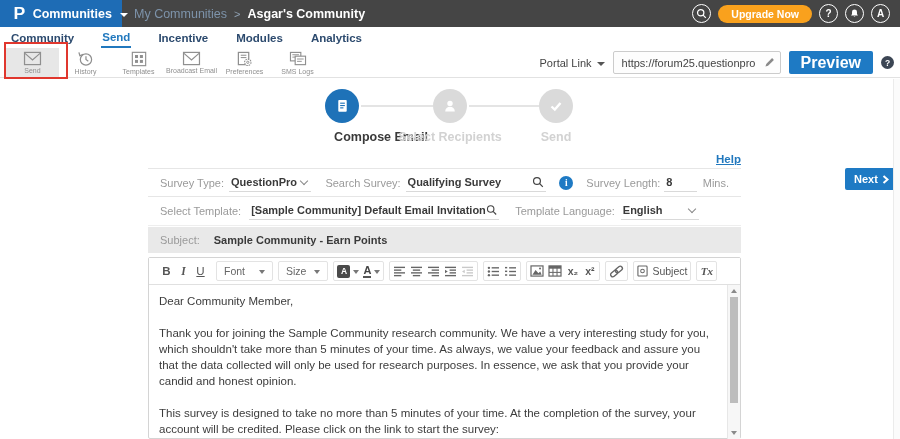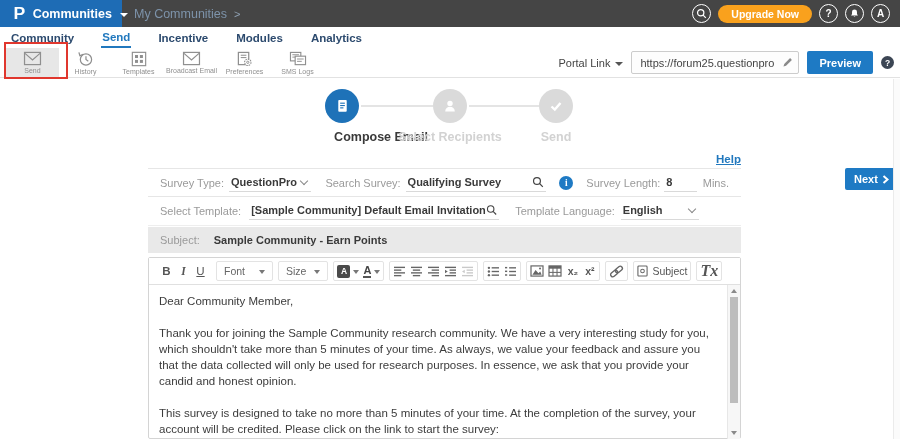--- a/index.html
+++ b/index.html
@@ -33,21 +33,21 @@
   .ritem.active { background:#e7e7e7; }
   .ritem svg { display:block; }
   .ritem .rlabel { font-size:7px; color:#8f8f8f; white-space:nowrap; }
   .annotation { position:absolute; left:4px; top:42px; width:64px; height:37px; border:2px solid #e0372e; pointer-events:none; z-index:5; }
   .ribbon-right { margin-left:auto; display:flex; align-items:center; gap:8px; padding-right:6px; }
   .portal-link { display:flex; align-items:center; gap:5px; font-size:11px; color:#444; cursor:pointer; }
   .portal-link .caret-down { border-top-color:#555; }
   .portal-input-wrap { position:relative; width:168px; height:23px; }
   .portal-input { width:168px; height:23px; border:1px solid #ccc; border-radius:2px; background:#fdfdfd; font-family:inherit; font-size:11px; color:#444; padding:0 24px 0 8px; }
   .pencil-btn { position:absolute; right:2px; top:2px; width:19px; height:19px; border:none; background:transparent; cursor:pointer; display:flex; align-items:center; justify-content:center; }
-  .preview-btn { height:23px; border:none; border-radius:2px; background:#1e7ac4; color:#fff; font-family:inherit; font-size:11px; font-weight:bold; padding:0 12px; cursor:pointer; }
+  .preview-btn { height:23px; border:none; border-radius:2px; background:#1e7ac4; color:#fff; font-family:inherit; font-size:16px; font-weight:bold; padding:0 12px; cursor:pointer; }
   .mini-help { width:13px; height:13px; border-radius:50%; background:#3c4654; color:#fff; font-size:8.5px; font-weight:bold; display:flex; align-items:center; justify-content:center; cursor:pointer; }
 
   
   .stepper { position:absolute; left:0; top:86px; width:900px; height:60px; }
   .step-line { position:absolute; top:19px; height:2px; background:#e4e4e4; }
   .step-circle { position:absolute; top:3px; width:34px; height:34px; border-radius:50%; display:flex; align-items:center; justify-content:center; cursor:pointer; }
   .step-circle.active { background:#1e72b8; }
   .step-circle.pending { background:#dadada; }
   .step-label { position:absolute; top:44px; font-size:12.5px; text-align:center; }
   .step-label.active { color:#3a3a3a; font-weight:bold; }
@@ -78,21 +78,21 @@
   .ebtn { min-width:17px; height:18px; display:flex; align-items:center; justify-content:center; border:none; background:transparent; cursor:pointer; color:#555; font-family:inherit; font-size:11.5px; padding:0 2px; }
   .ebtn.b { font-weight:bold; }
   .ebtn.i { font-style:italic; font-family:"Liberation Serif", serif; font-weight:bold; }
   .ebtn.u { text-decoration:underline; }
   .ebtn.disabled { opacity:.35; cursor:default; }
   .combo { display:flex; align-items:center; gap:14px; padding:0 6px; font-size:10.5px; color:#666; cursor:pointer; height:18px; }
   .combo .caret-down { border-top-color:#777; border-left-width:3.5px; border-right-width:3.5px; }
   .swatchA { width:13px; height:13px; background:#4a4a4a; border-radius:2px; color:#fff; font-size:8.5px; font-weight:bold; display:flex; align-items:center; justify-content:center; }
   .colorA { font-size:11px; font-weight:bold; color:#444; border-bottom:2px solid #555; line-height:1; }
   .src-label { font-size:10.5px; color:#555; }
-  .tx { font-family:"Liberation Serif", serif; font-style:italic; font-weight:bold; font-size:16px; color:#555; }
+  .tx { font-family:"Liberation Serif", serif; font-style:italic; font-weight:bold; font-size:11px; color:#555; }
   .ebody-wrap { position:relative; height:154px; }
   .ebody { position:absolute; left:0; top:0; right:13px; bottom:0; overflow:hidden; padding:8px 8px 0 10px; font-size:11.5px; color:#3c3c3c; line-height:16px; cursor:text; }
   .ebody p { margin:0 0 16px 0; }
   .escroll { position:absolute; right:0; top:0; width:13px; bottom:0; background:#f7f7f7; border-left:1px solid #e7e7e7; cursor:pointer; }
   .escroll .thumb { position:absolute; left:2px; right:2px; top:12px; height:106px; background:#bdbdbd; }
   .scroll-arrow { position:absolute; left:3px; width:0; height:0; border-left:3.5px solid transparent; border-right:3.5px solid transparent; }
   .arrow-up { top:4px; border-bottom:4px solid #8a8a8a; }
   .arrow-down { bottom:4px; border-top:4px solid #8a8a8a; }
 
   .page-scroll { position:absolute; right:0; top:79px; width:7px; bottom:0; background:#fbfbfb; border-left:1px solid #ebebeb; cursor:pointer; }
@@ -104,20 +104,21 @@
 
   <header class="topbar">
     <div class="brand">
       <span class="logo">P</span>
       <span class="plabel">Communities</span>
       <span class="caret-down"></span>
     </div>
     <div class="crumb">
       <span class="parent">My Communities</span>
       <span class="sep">&gt;</span>
+      <span class="current">Asgar's Community</span>
     </div>
     <div class="topbar-right">
       <span class="tb-circle">
         <svg width="11" height="11" viewBox="0 0 14 14">
             <circle cx="6" cy="6" r="4" fill="none" stroke="#fff" stroke-width="1.6"></circle>
             <line x1="9" y1="9" x2="12.5" y2="12.5" stroke="#fff" stroke-width="1.6"></line>
           </svg>
       </span>
       <button class="upgrade-btn">Upgrade Now</button>
       <span class="tb-circle">

